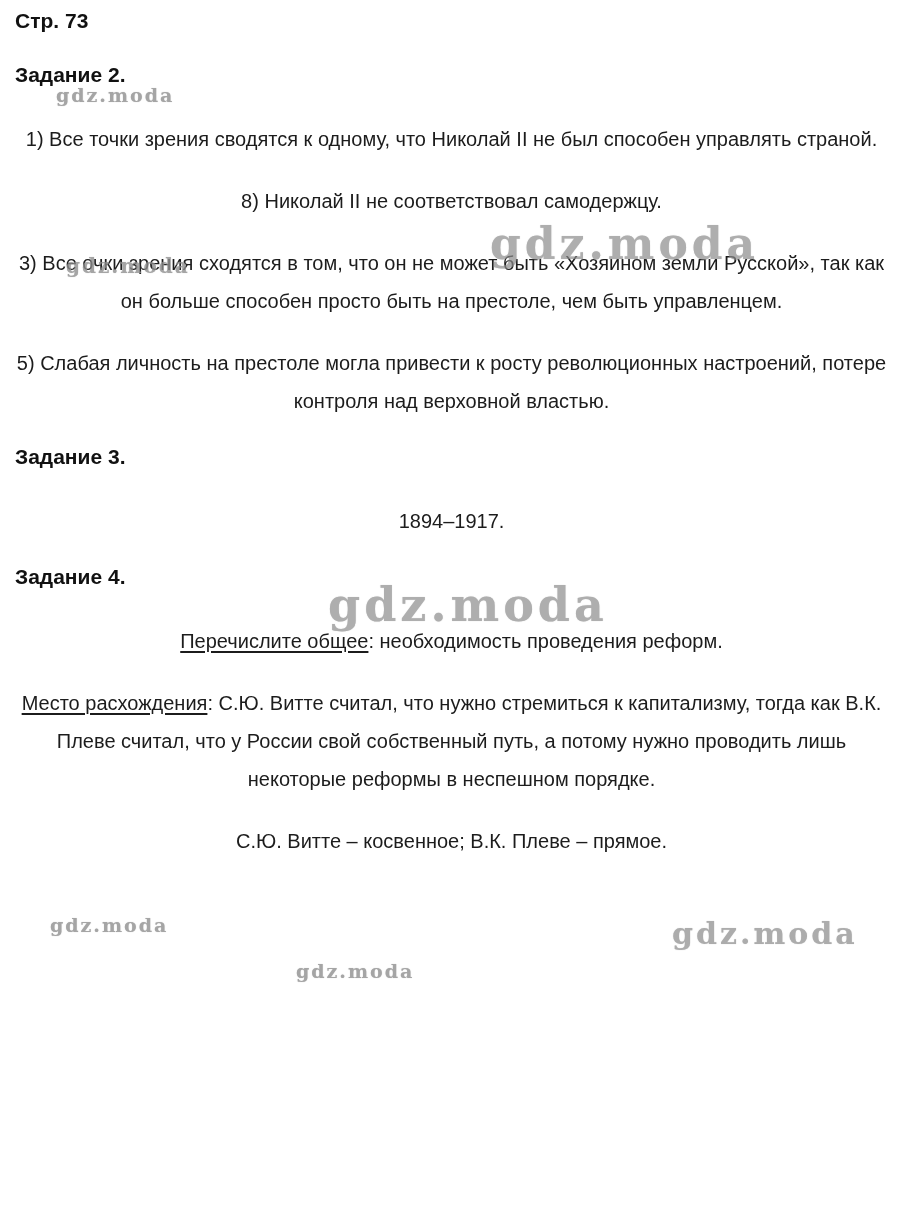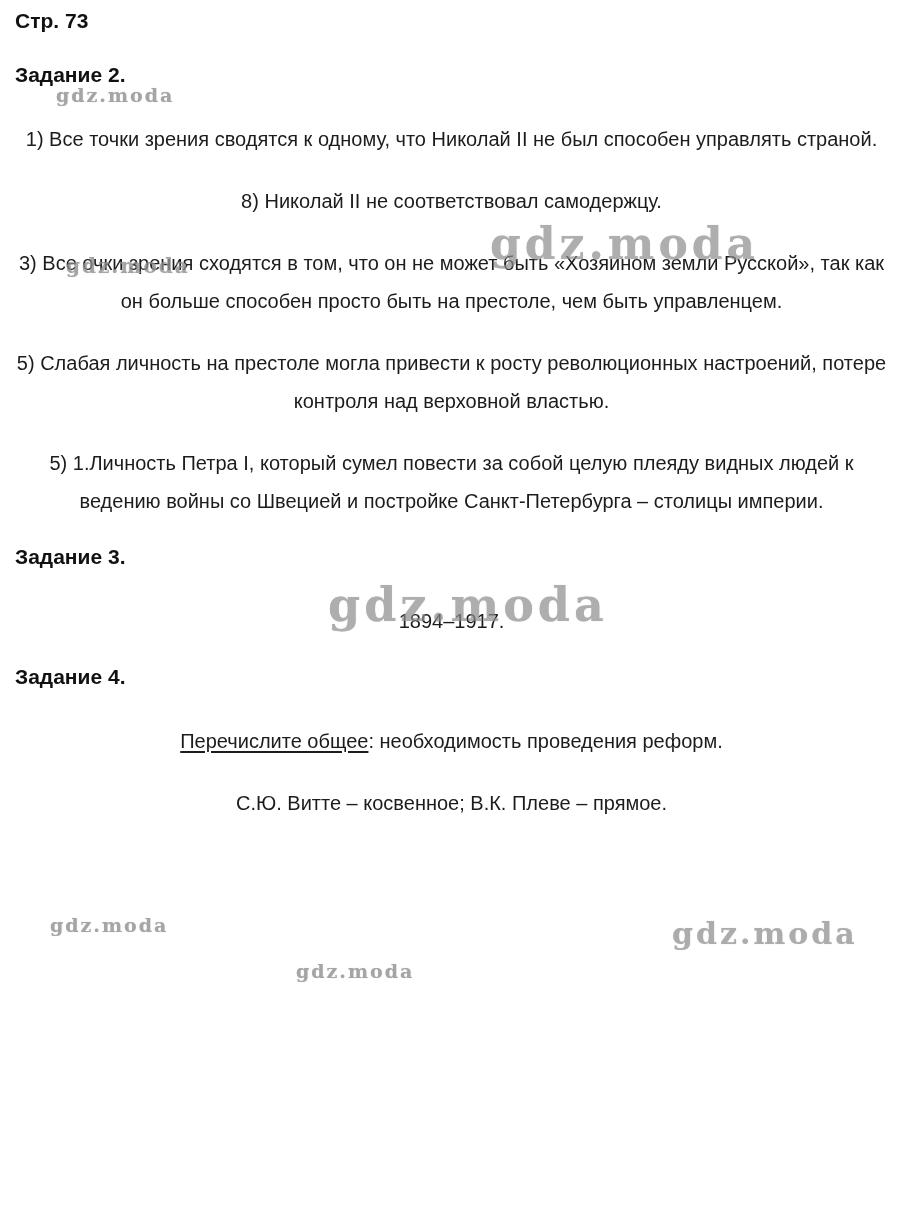--- a/index.html
+++ b/index.html
@@ -71,29 +71,29 @@
   <div class="content">
 
     <div class="heading page-label">Стр. 73</div>
 
     <div class="heading task-title">Задание 2.</div>
 
     <p class="para">1) Все точки зрения сводятся к одному, что Николай II не был способен управлять страной.</p>
     <p class="para">8) Николай II не соответствовал самодержцу.</p>
     <p class="para">3) Все очки зрения сходятся в том, что он не может быть «Хозяином земли Русской», так как он больше способен просто быть на престоле, чем быть управленцем.</p>
     <p class="para">5) Слабая личность на престоле могла привести к росту революционных настроений, потере контроля над верховной властью.</p>
-    <p class="para">5) 1.Личность Петра I, который сумел повести за собой целую плеяду видных людей к ведению войны со Швецией и постройке Санкт-Петербурга – столицы империи.</p>
 
     <div class="heading task-title">Задание 3.</div>
     <p class="para">1894–1917.</p>
 
     <div class="heading task-title" style="margin-bottom:32px;">Задание 4.</div>
 
     <p class="para"><span class="ul">Перечислите общее</span><span>: необходимость проведения реформ.</span></p>
 
+    <p class="para"><span class="ul">Место расхождения</span><span>: С.Ю. Витте считал, что нужно стремиться к капитализму, тогда как В.К. Плеве считал, что у России свой собственный путь, а потому нужно проводить лишь некоторые реформы в неспешном порядке.</span></p>
 
     <p class="para">С.Ю. Витте – косвенное; В.К. Плеве – прямое.</p>
 
   </div>
 
   <div class="wm wm-a">gdz.moda</div>
   <div class="wm wm-b">gdz.moda</div>
   <div class="wm wm-c">gdz.moda</div>
   <div class="wm wm-d">gdz.moda</div>
   <div class="wm wm-e">gdz.moda</div>

